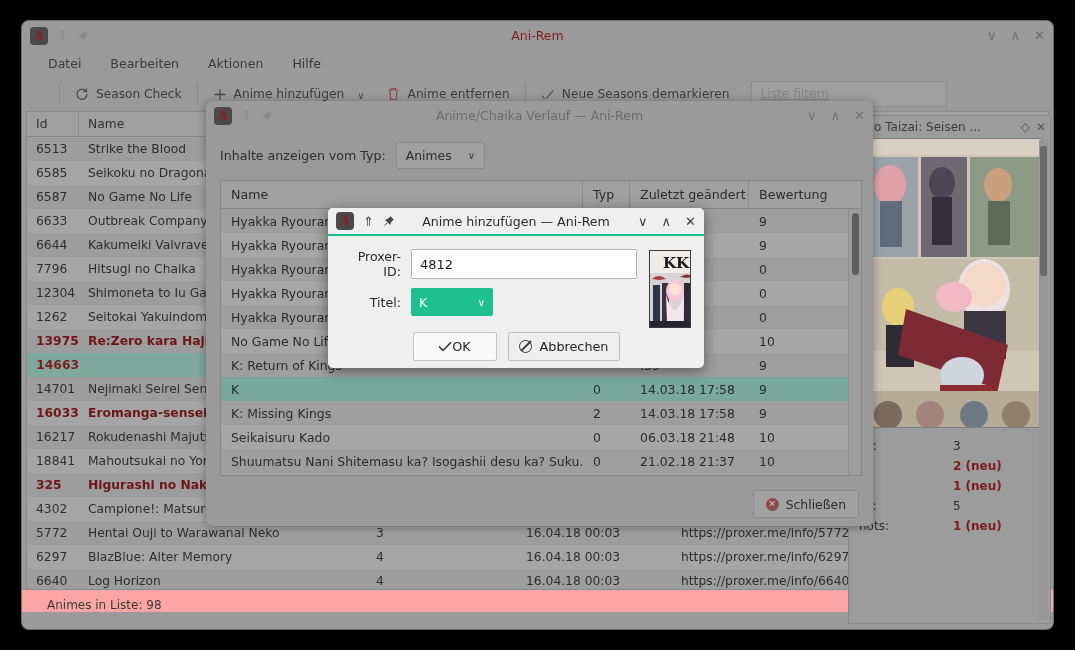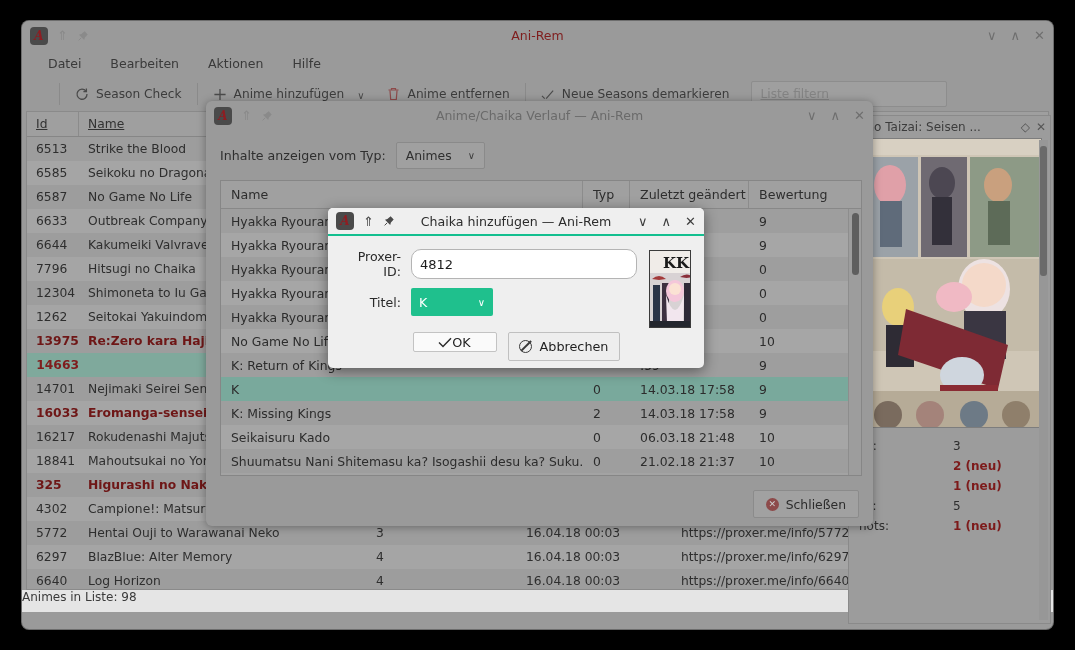--- a/index.html
+++ b/index.html
@@ -114,43 +114,42 @@
   .mt-head {
     display: flex; height: 25px;
     background: #9f9f9f;
     border-bottom: 1px solid #868686;
     font-size: 12.3px; color: #333;
   }
   .mt-head > div {
     display:flex; align-items:center;
     padding-left: 9px;
     border-right: 1px solid #8b8b8b;
-    text-decoration: underline;
   }
   .mt-row {
     display:flex; height: 24px;
     font-size: 12.3px; color: #2e2e2e;
     align-items: center;
   }
   .mt-row > div { padding-left: 9px; overflow:hidden; white-space:nowrap; }
   .mt-row.odd { background: #9d9d9d; }
   .mt-row.even { background: #a5a5a5; }
   .mt-row.bold { font-weight: bold; color: #6e1616; }
   .mt-row.sel { background: #7fa99c; }
   .mt-row.sel > div { color: #7f1d1d; font-weight: bold; text-align: right; }
   .c-id { width: 52px; }
   .c-name { width: 288px; }
   .c-typ { width: 150px; }
   .c-date { width: 155px; }
   .c-url { width: 340px; }
 
   #statusbar {
-    height: 22px; display:flex; align-items:flex-start;
-    padding-left: 0; font-size: 12px; color: #3a3a3a;
-    background: #e5e5e5;
+    height: 22px; display:flex; align-items:flex-end;
+    padding-left: 25px; font-size: 12px; color: #3a3a3a;
+    background: #fca5a5;
   }
 
   
   #detail-panel {
     position: absolute;
     right: 2px; top: 94px;
     width: 203px; height: 509px;
     background: #9c9c9c;
     border: 1px solid #8a8a8a;
     overflow: hidden;
@@ -277,21 +276,21 @@
   #add-window .app-icon { background: #4a4a4a; }
   #add-window .chev-up, #add-window .pin { color: #4a4a4a; }
   .add-body { display: flex; padding: 12px 13px 0 13px; }
   .add-form { flex: 1; }
   .frm-row { display:flex; align-items:center; height: 32px; margin-bottom: 6px; }
   .frm-lbl { width: 70px; text-align: right; padding-right: 10px; font-size: 12.6px; color: #2a2a2a; }
   .txtinput {
     flex: 1; height: 30px;
     border: 1px solid #b4b4b4;
     background: #fff;
-    border-radius: 10px;
+    border-radius: 2px;
     display:flex; align-items:center;
     padding: 0 8px;
     font-size: 13px; color: #1c1c1c;
   }
   .combo-green {
     height: 28px; width: 82px;
     background: #1fc08d;
     border-radius: 2px;
     display:flex; align-items:center; justify-content: space-between;
     padding: 0 8px;
@@ -300,21 +299,21 @@
   .combo-green .chev { font-size: 10px; }
   .cover {
     width: 42px; height: 78px;
     margin-left: 12px; margin-top: 2px;
     border: 1px solid #3b3b3b;
     position: relative; overflow: hidden;
     background: #1b2233;
   }
   .add-buttons { display:flex; justify-content:center; gap: 11px; margin-top: 4px; }
   .btn-light {
-    height: 20px; min-width: 84px;
+    height: 29px; min-width: 84px;
     border: 1px solid #c3c3c3;
     background: #fafafa;
     border-radius: 2px;
     display:inline-flex; align-items:center; justify-content:center; gap: 0;
     font-size: 12.8px; color: #1f1f1f;
   }
   .btn-grey {
     height: 29px; min-width: 112px;
     border: 1px solid #c0c0c0;
     background: #eeeeee;
@@ -743,21 +742,21 @@
     <div class="tb-left">
       <div class="app-icon">A</div>
       <span class="chev-up">⇑</span>
       <span class="pin">
         <svg width="12" height="12" viewBox="0 0 12 12">
             <path d="M7.6 1.3 4.4 4.1 2 4.8l5.2 5.2.7-2.4 2.8-3.2z" fill="#4a4a4a"></path>
             <path d="M4.2 7.8 1.6 10.4" stroke="#4a4a4a" stroke-width="1"></path>
           </svg>
       </span>
     </div>
-    <div class="tb-title">Chaika hinzufügen — Ani-Rem</div>
+    <div class="tb-title">Anime hinzufügen — Ani-Rem</div>
     <div class="tb-right">
       <span class="tb-btn">∨</span>
       <span class="tb-btn">∧</span>
       <span class="tb-btn">✕</span>
     </div>
   </div>
 
   <div class="add-body">
     <div class="add-form">
       <div class="frm-row">

